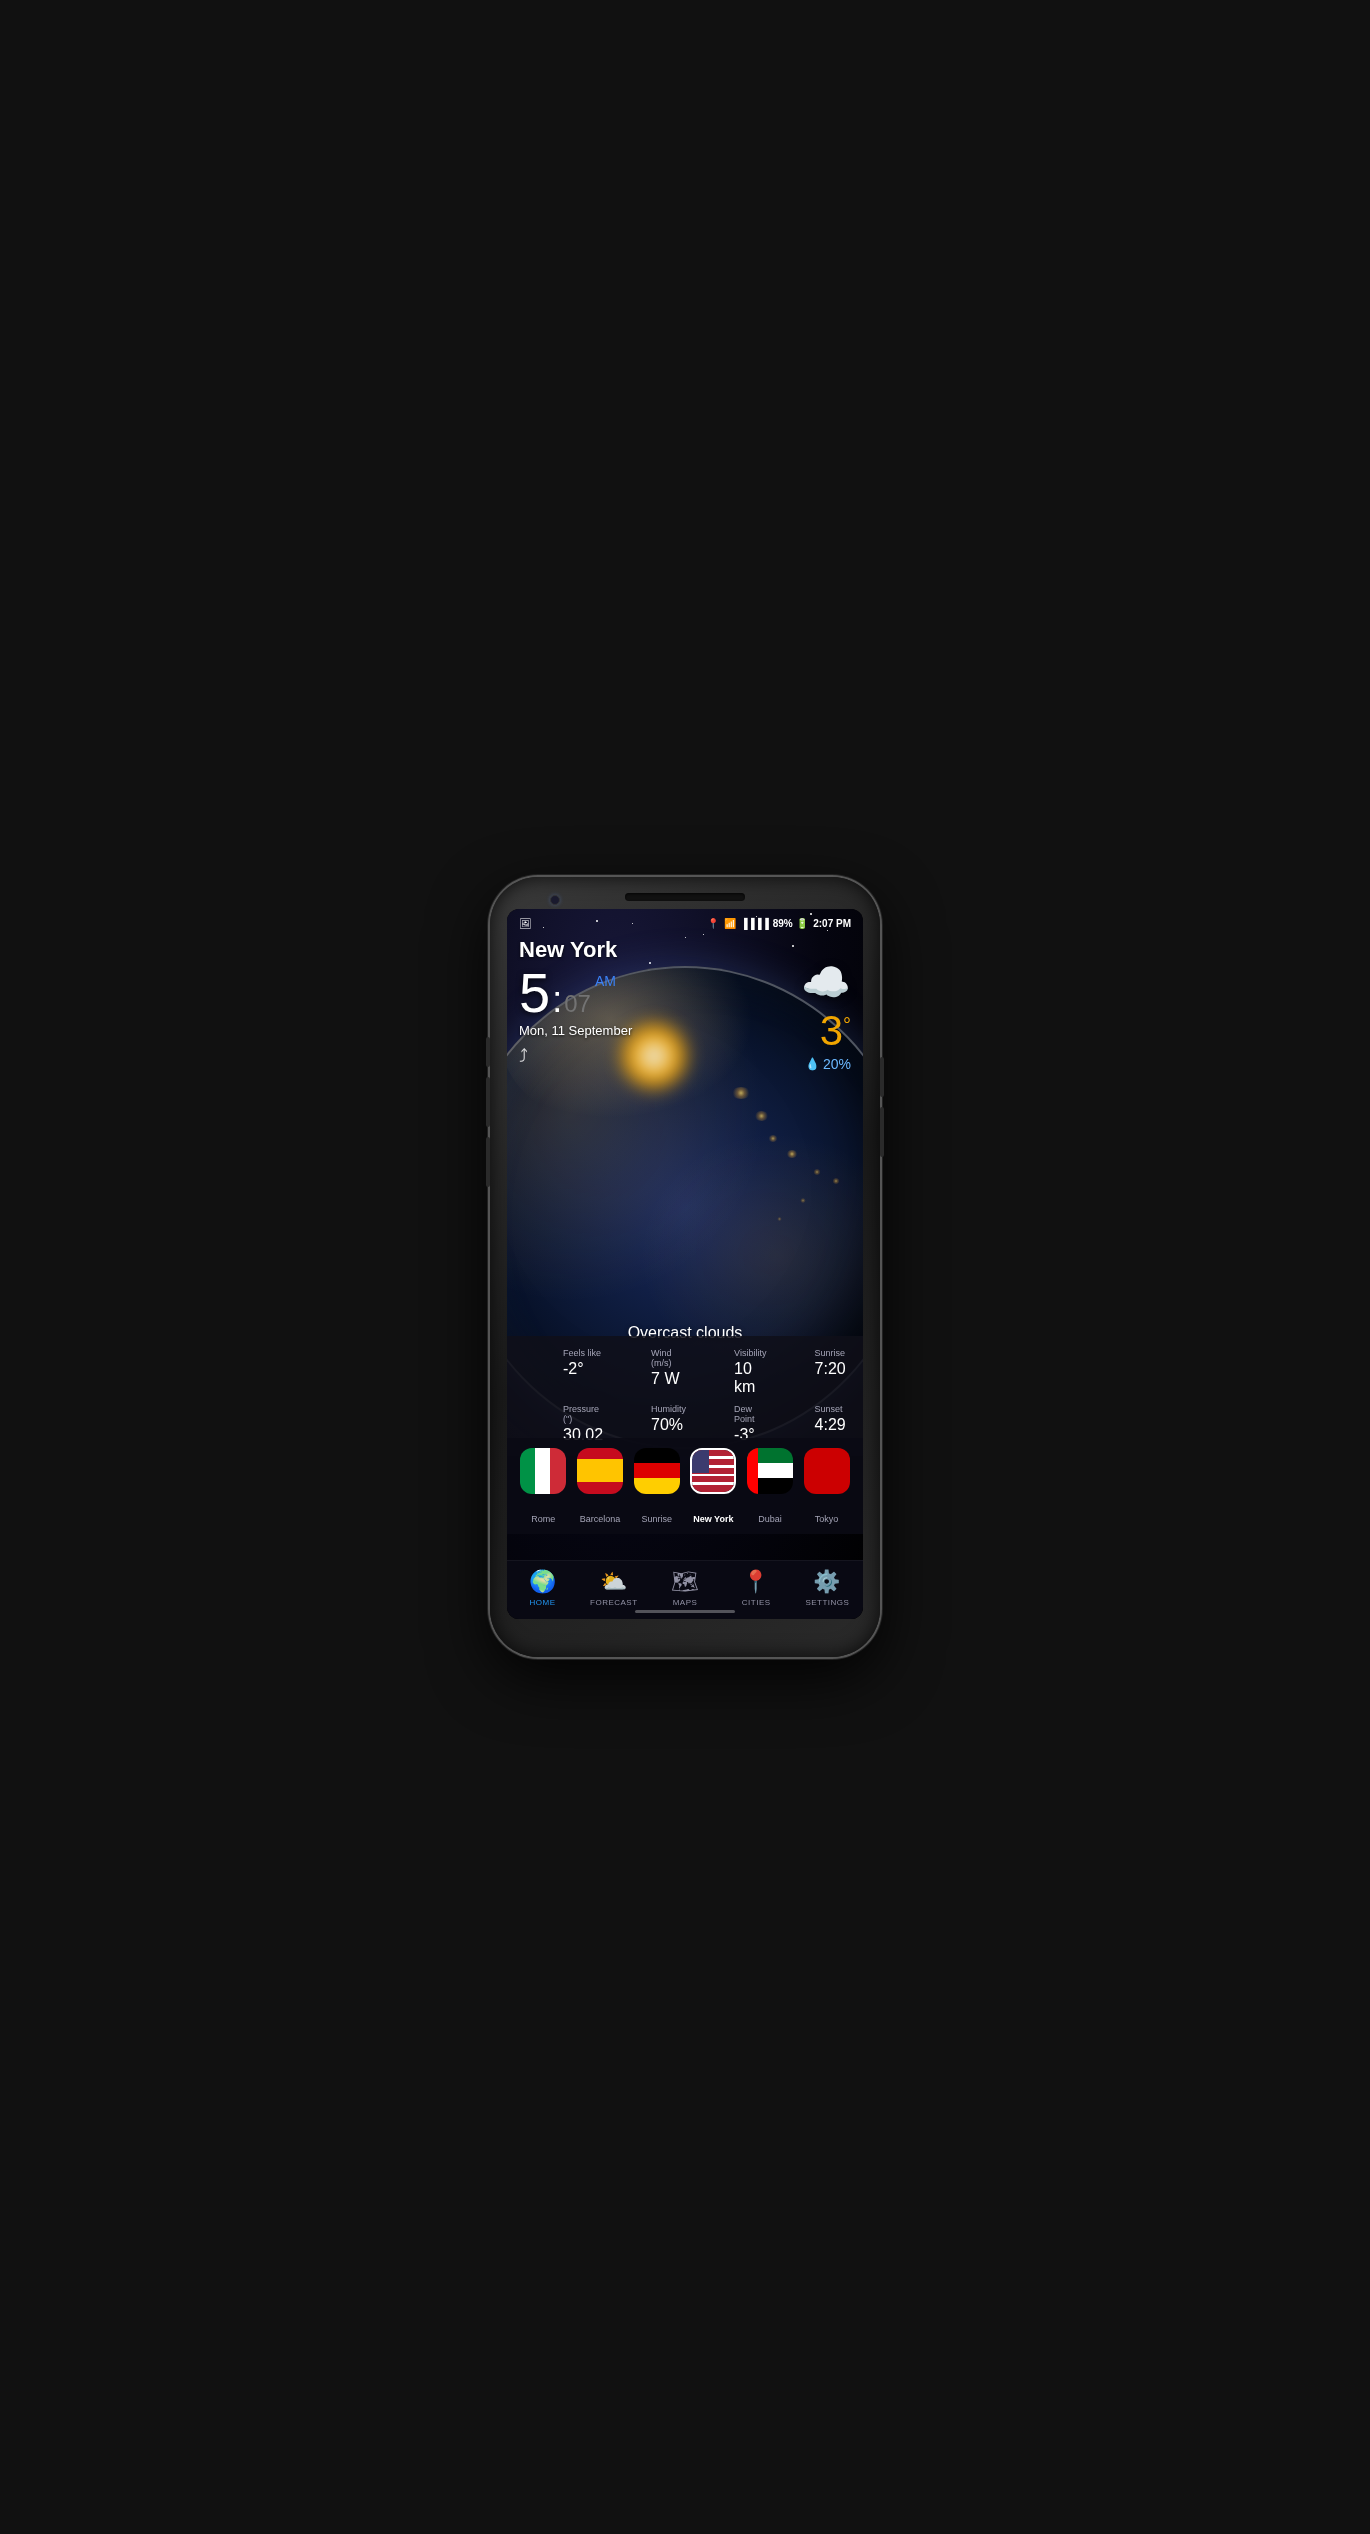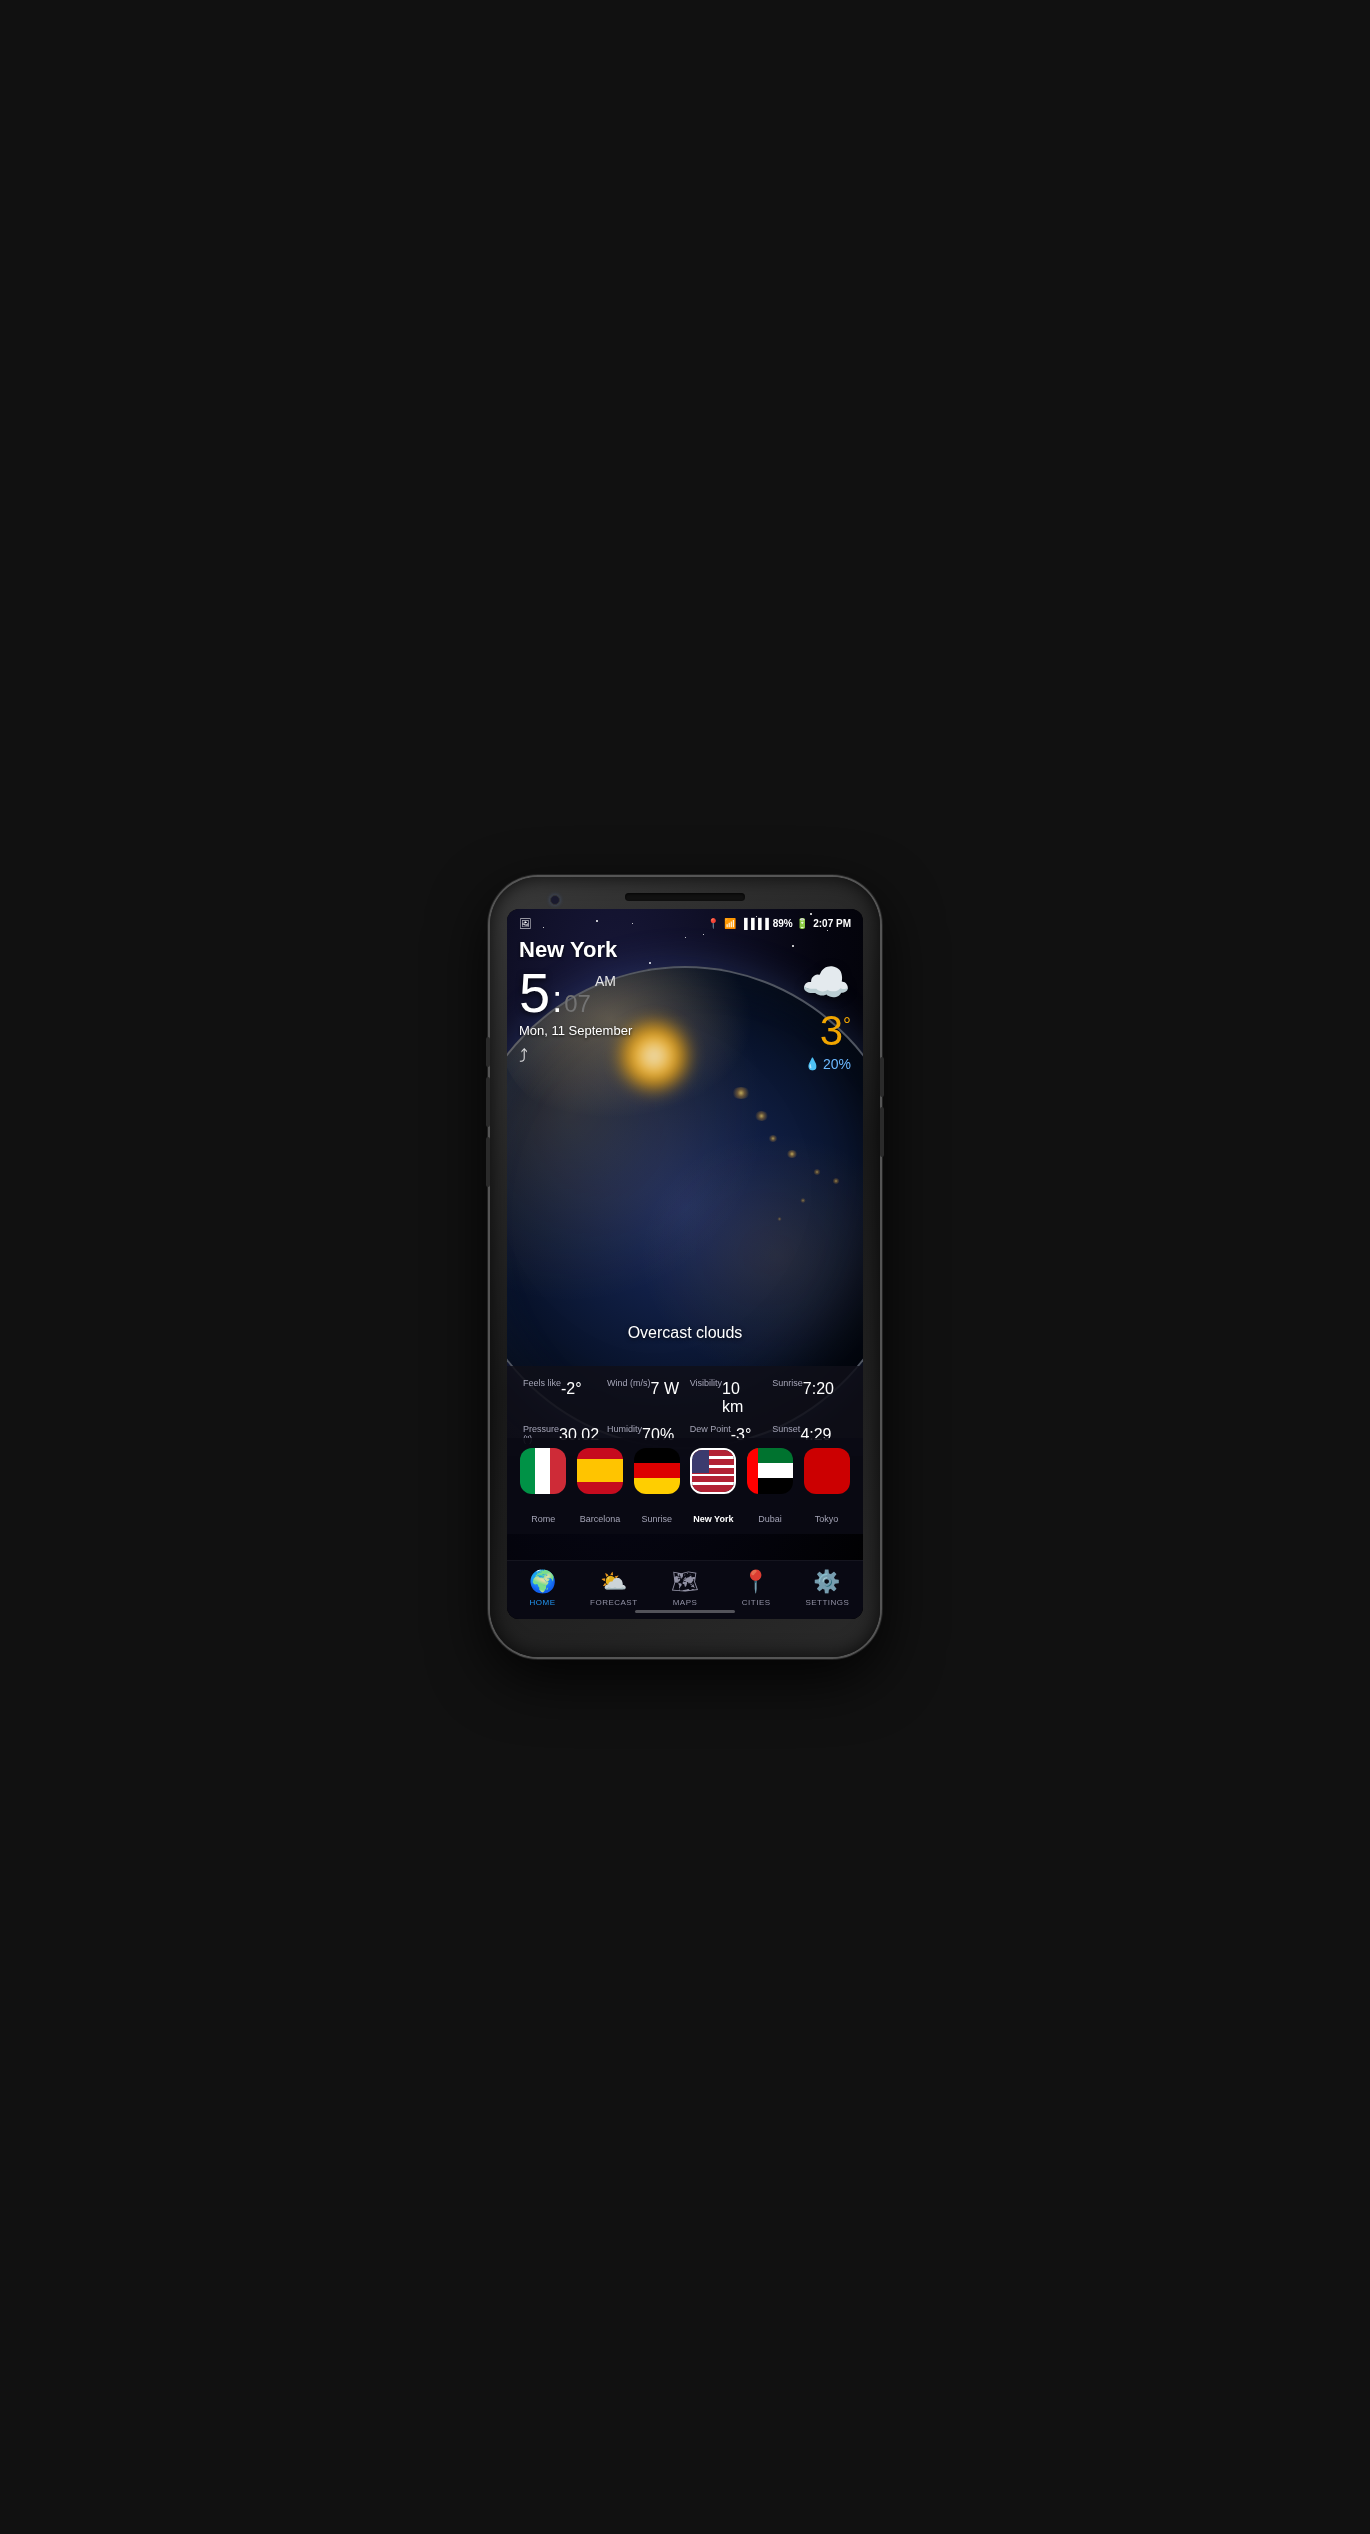--- a/index.html
+++ b/index.html
@@ -201,21 +201,21 @@
       font-weight: 300;
     }
 
     .time-minute {
       color: #737373;
       font-size: 24px;
       font-weight: 300;
     }
 
     .time-ampm {
-      color: #e5e5e5;
+      color: #3b82f6;
       font-size: 14px;
       font-weight: 400;
       margin-left: 2px;
       align-self: flex-start;
       margin-top: 8px;
     }
 
     .date-display {
       color: white;
       font-size: 13px;
@@ -299,21 +299,22 @@
       background: rgba(15,15,25,0.85);
       padding: 12px 16px;
       display: grid;
       grid-template-columns: 1fr 1fr 1fr 1fr;
       gap: 8px;
       z-index: 10;
     }
 
     .stat-item {
       display: flex;
-      flex-direction: row;
+      flex-direction: column;
+      margin-left: 40px;
     }
 
     .stat-label {
       color: rgba(200,200,220,0.8);
       font-size: 9px;
       text-transform: none;
     }
 
     .stat-value {
       color: white;

